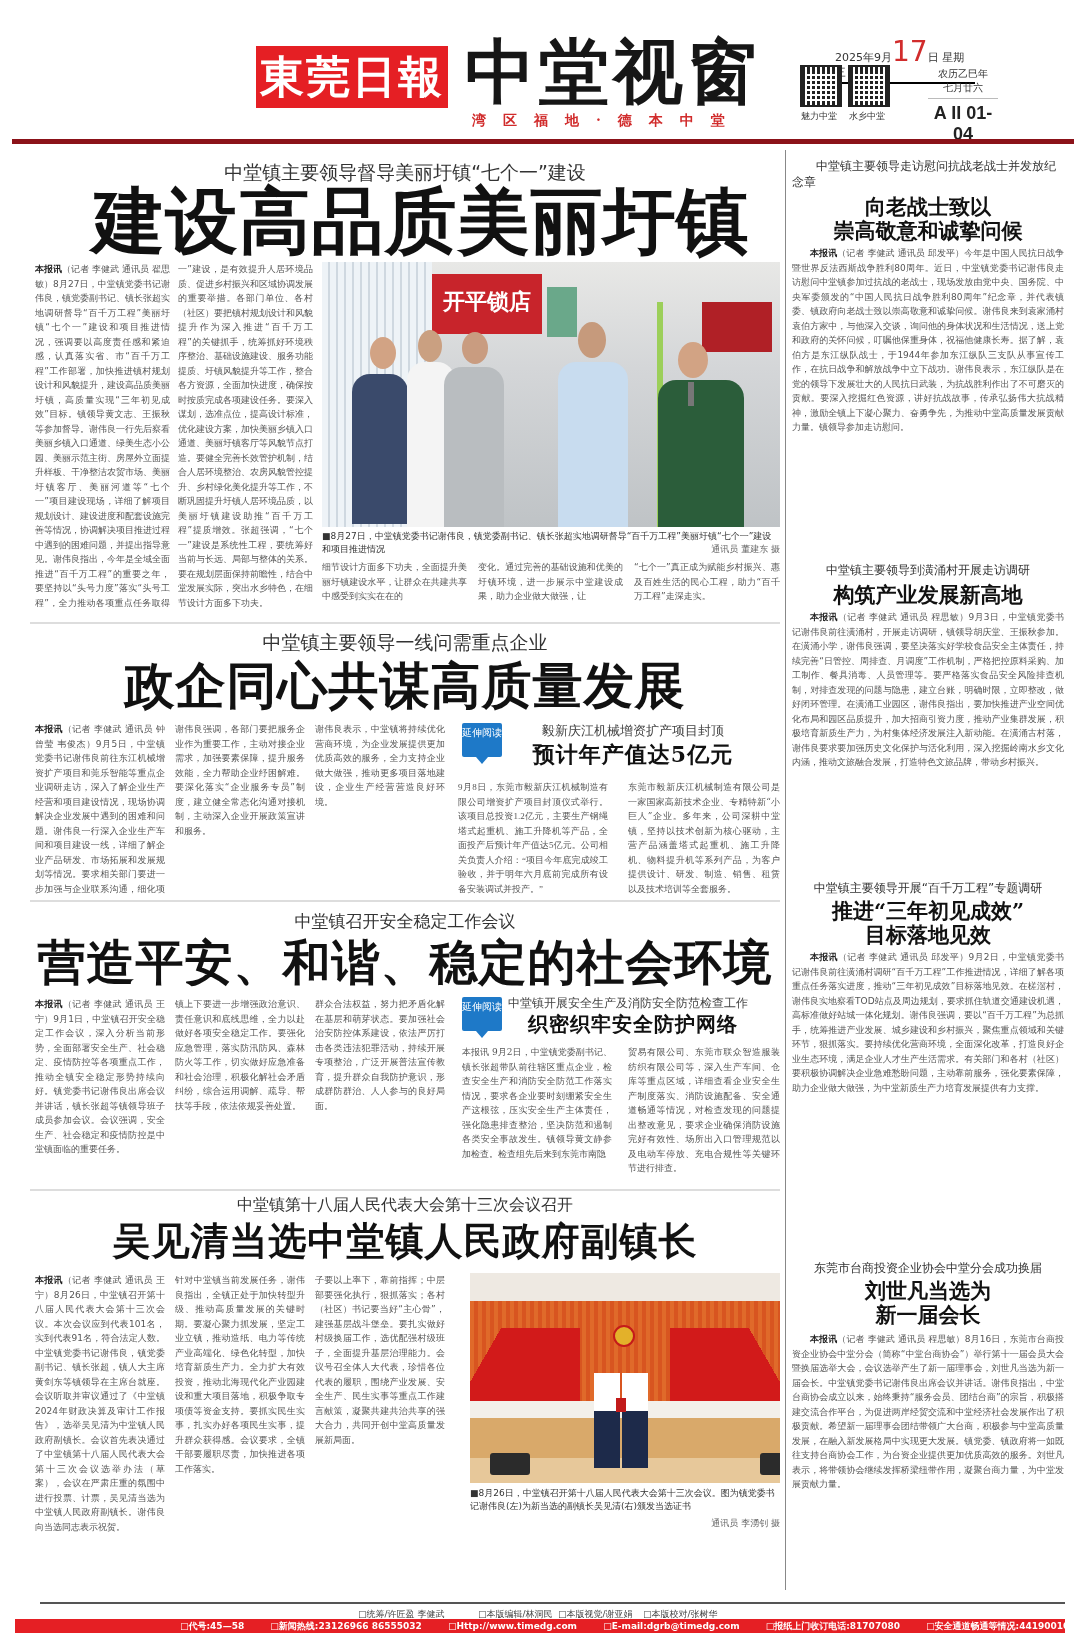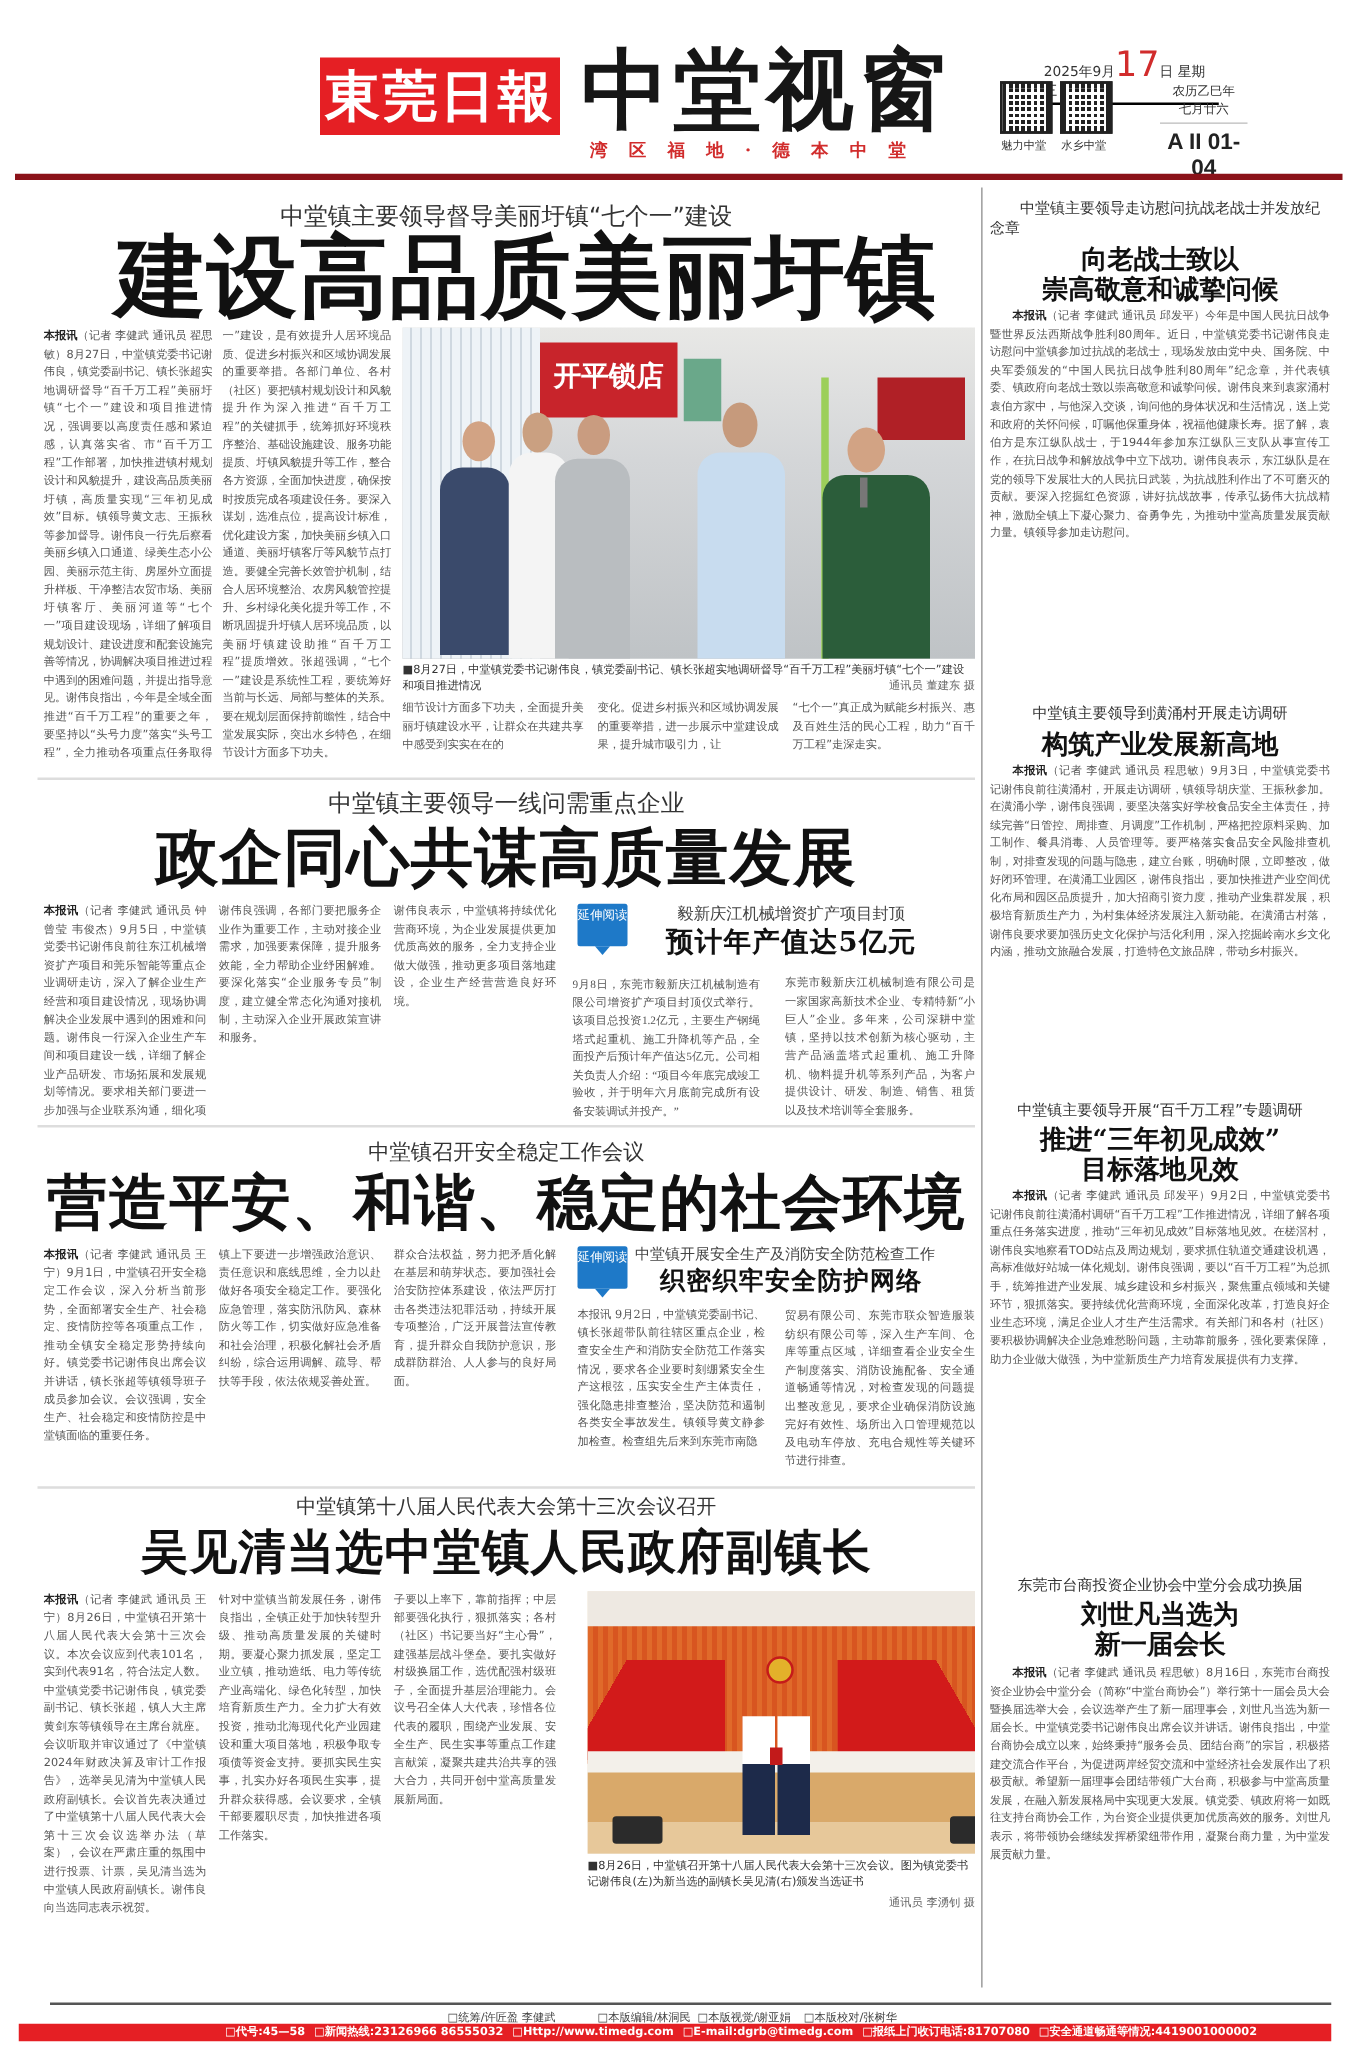--- a/index.html
+++ b/index.html
@@ -36,21 +36,21 @@
 .photo{overflow:hidden}
 .caption{font-size:9px;color:#333;line-height:13px}
 .badge{width:40px;height:34px;background:#1e79c8;color:#fff;font-size:10px;line-height:12px;text-align:center;padding-top:4px;border-radius:2px}
 .badge::after{content:"";position:absolute;left:14px;bottom:-7px;border-left:6px solid transparent;border-right:6px solid transparent;border-top:7px solid #1e79c8}
 .side-kicker{font-size:12px;color:#333;line-height:16px}
 .side-head{font-family:"DejaVu Serif",serif;font-weight:bold;color:#111;text-align:center;font-size:21px;line-height:25px}
 
 .footer-rule{left:40px;top:1602px;width:1025px;height:2px;background:#555}
 .staff{top:1608px;font-size:9px;color:#444}
 .footer-band{left:15px;top:1619px;width:1050px;height:14px;background:#e51f24;color:#fff;font-size:9px;line-height:14px;font-weight:bold;padding-left:165px;white-space:nowrap}
-.footer-band span{margin-right:4px}
+.footer-band span{margin-right:23px}
 </style>
 </head>
 <body>
 
 <header id="masthead" class="abs">
   <div class="abs title-big">中堂视窗</div>
   <div class="abs paper-logo">東莞日報</div>
   <div class="abs slogan">湾区福地·德本中堂</div>
   <div class="abs dateline">
     <span>2025年9月</span><span class="day">17</span><span>日 星期三</span>
@@ -87,21 +87,21 @@
     <div class="abs" style="left:140px;top:70px;width:26px;height:32px;background:#c99c80;border-radius:50%"></div>
     <div class="abs" style="left:236px;top:100px;width:70px;height:165px;background:#c8dcef;border-radius:18px 18px 0 0"></div>
     <div class="abs" style="left:256px;top:60px;width:28px;height:36px;background:#c69a7c;border-radius:50%"></div>
     <div class="abs" style="left:336px;top:118px;width:86px;height:147px;background:#2b5d3a;border-radius:18px 18px 0 0"></div>
     <div class="abs" style="left:356px;top:80px;width:30px;height:36px;background:#d2a384;border-radius:50%"></div>
     <div class="abs" style="left:366px;top:120px;width:6px;height:24px;background:#777"></div>
   </div>
   <div class="abs caption" style="left:292px;top:380px;width:458px">■8月27日，中堂镇党委书记谢伟良，镇党委副书记、镇长张超实地调研督导“百千万工程”美丽圩镇“七个一”建设和项目推进情况</div>
   <div class="abs caption" style="left:650px;top:393px;width:100px;text-align:right;color:#666">通讯员 董建东 摄</div>
   <div class="abs bodytext" style="left:292px;top:410px;width:145px;height:48px">细节设计方面多下功夫，全面提升美丽圩镇建设水平，让群众在共建共享中感受到实实在在的</div>
-  <div class="abs bodytext" style="left:448px;top:410px;width:145px;height:48px">变化。促进乡村振兴和区域协调发展的重要举措，进一步展示中堂建设成果，提升城市吸引力，让</div>
+  <div class="abs bodytext" style="left:448px;top:410px;width:145px;height:48px">变化。通过完善的基础设施和优美的圩镇环境，进一步展示中堂建设成果，助力企业做大做强，让</div>
   <div class="abs bodytext" style="left:604px;top:410px;width:146px;height:48px">“七个一”真正成为赋能乡村振兴、惠及百姓生活的民心工程，助力“百千万工程”走深走实。</div>
   <div class="abs section-rule" style="left:0;top:472px;width:750px"></div>
 </article>
 
 <article class="abs" style="left:30px;top:630px;width:750px;height:275px">
   <div class="abs kicker" style="left:0;top:0;width:750px">中堂镇主要领导一线问需重点企业</div>
   <h1 class="abs headline" style="left:0;top:26px;width:750px;font-size:50px;line-height:60px">政企同心共谋高质量发展</h1>
   <div class="abs bodytext" style="left:5px;top:92px;width:130px;height:172px"><b>本报讯</b><span>（记者 李健武 通讯员 钟曾莹 韦俊杰）9月5日，中堂镇党委书记谢伟良前往东江机械增资扩产项目和莞乐智能等重点企业调研走访，深入了解企业生产经营和项目建设情况，现场协调解决企业发展中遇到的困难和问题。谢伟良一行深入企业生产车间和项目建设一线，详细了解企业产品研发、市场拓展和发展规划等情况。要求相关部门要进一步加强与企业联系沟通，细化项目全流程服务。</span></div>
   <div class="abs bodytext" style="left:145px;top:92px;width:130px;height:172px">谢伟良强调，各部门要把服务企业作为重要工作，主动对接企业需求，加强要素保障，提升服务效能，全力帮助企业纾困解难。要深化落实“企业服务专员”制度，建立健全常态化沟通对接机制，主动深入企业开展政策宣讲和服务。</div>
   <div class="abs bodytext" style="left:285px;top:92px;width:130px;height:172px">谢伟良表示，中堂镇将持续优化营商环境，为企业发展提供更加优质高效的服务，全力支持企业做大做强，推动更多项目落地建设，企业生产经营营造良好环境。</div>

